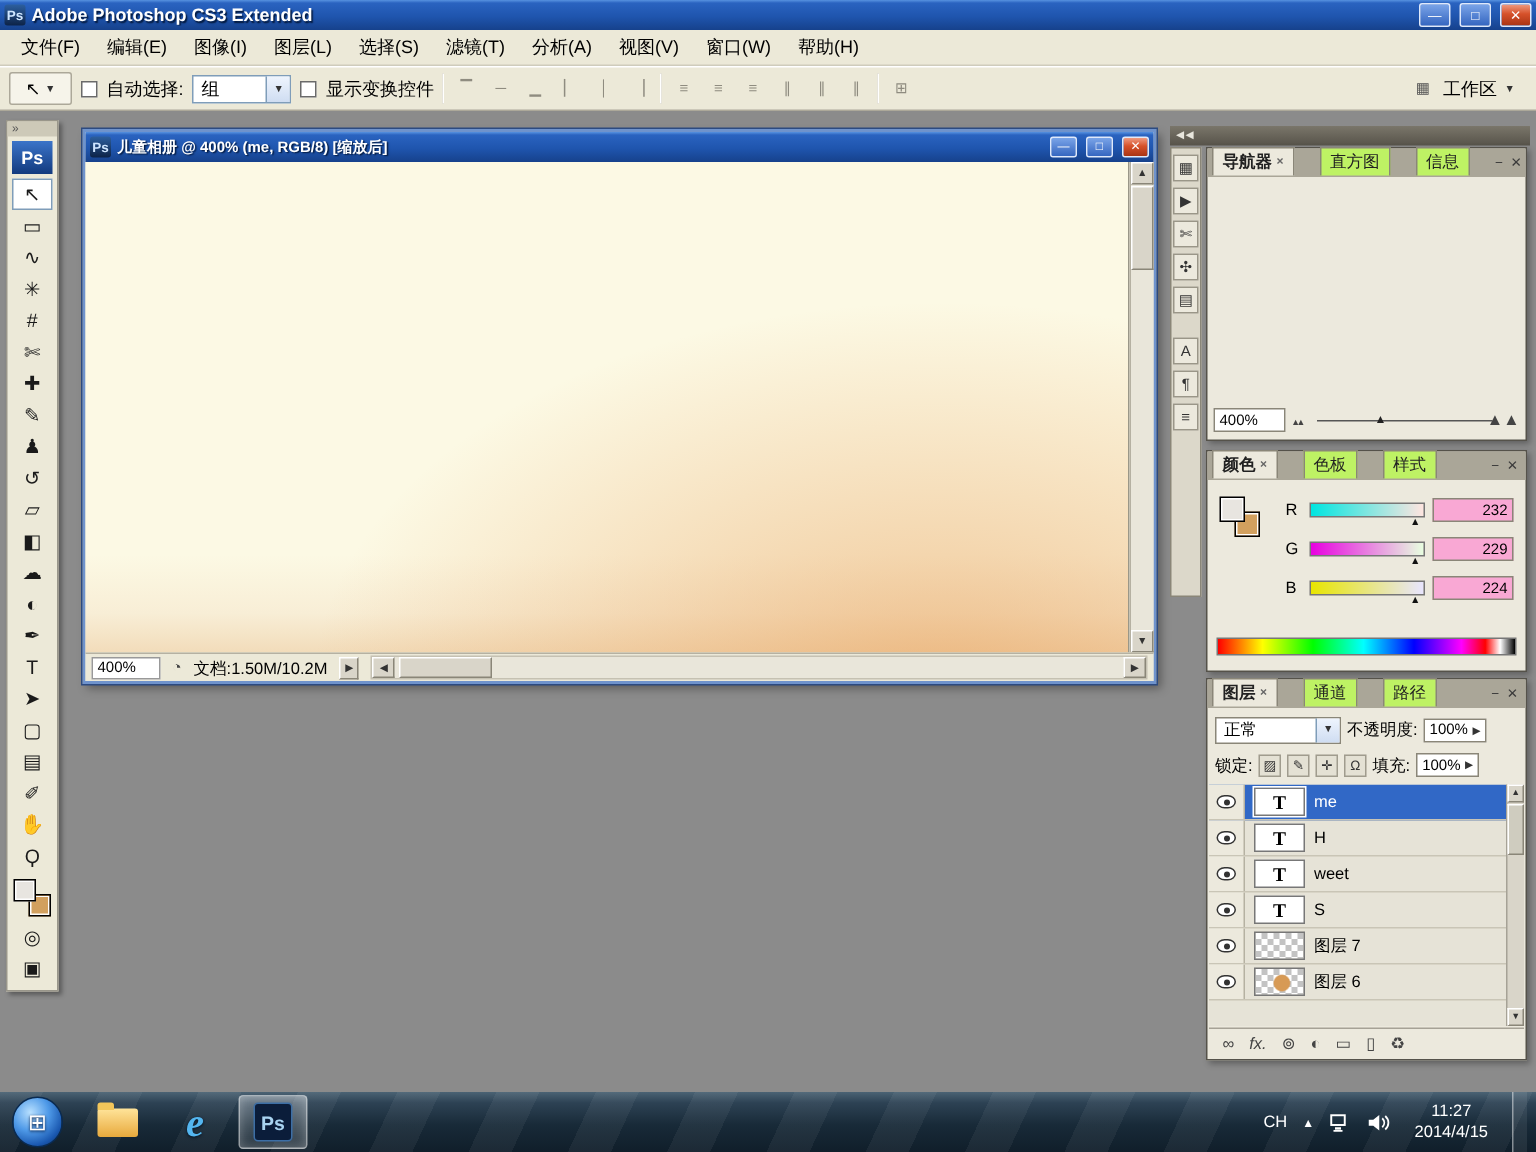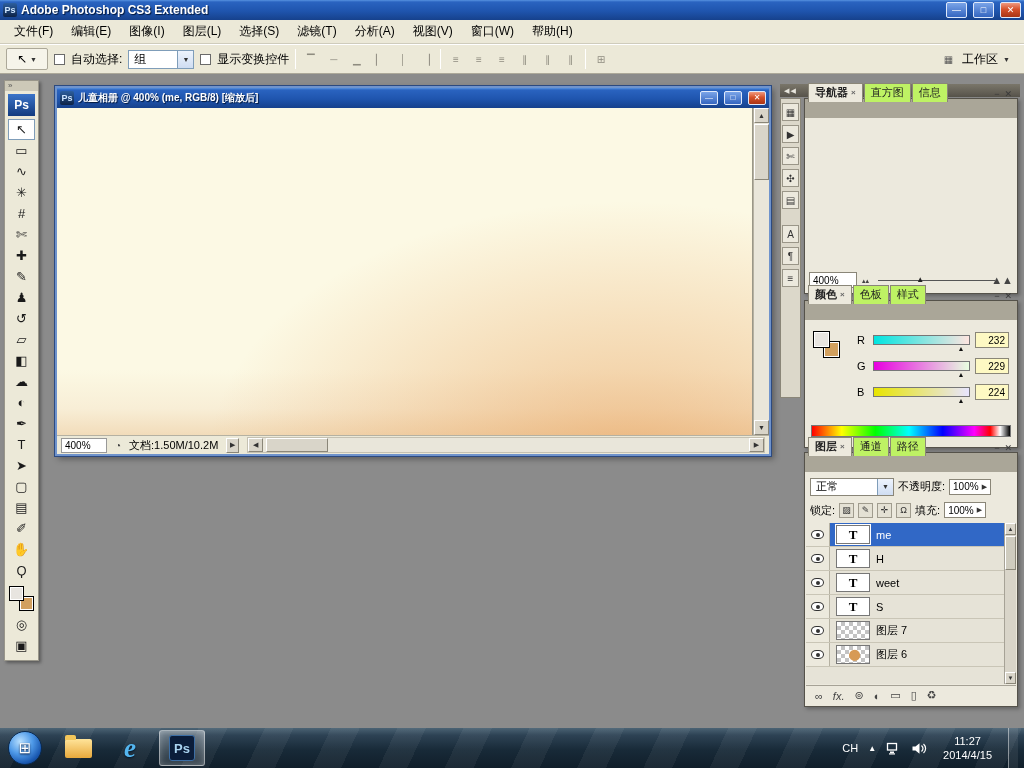--- a/index.html
+++ b/index.html
@@ -79,21 +79,21 @@
 .hthumb{position:absolute;left:18px;top:0;width:62px;height:14px;background:#d9d5c9;border:1px solid;border-color:#fff #8a8678 #8a8678 #fff}
 
 
 #dockheader{position:absolute;left:780px;top:84px;width:240px;height:13px;color:#e8e6dd;font-size:7px;
   line-height:13px;padding-left:4px;background:linear-gradient(#7a766a,#57534a);letter-spacing:1px}
 #dockstrip{position:absolute;left:780px;top:98px;width:21px;height:300px;background:#dcd8ca;border:1px solid #8a8678}
 .strip-icon{width:17px;height:18px;margin:4px auto 0;background:#ece9dd;border:1px solid #9a9688;
   display:flex;align-items:center;justify-content:center;font-size:10px;color:#333}
 .strip-gap{height:12px}
 .panel{position:absolute;left:804px;width:214px;background:#ece9dd;border:1px solid #55524a;box-shadow:2px 2px 4px rgba(0,0,0,.3)}
-.ptabs{height:19px;background:#aaa698;display:flex;align-items:flex-end;gap:1px;padding:2px 3px 16px}
+.ptabs{height:19px;background:#aaa698;display:flex;align-items:flex-end;gap:17px;padding:2px 3px 1px}
 .ptab{background:#bef264;border:1px solid #8a8678;border-bottom:none;padding:1px 6px 2px;font-size:11px;
   display:flex;gap:3px;align-items:center;color:#222;white-space:nowrap}
 .ptab.active{background:#ece9dd;font-weight:bold}
 .tab-close{font-size:8px;color:#666}
 .ptab-ctrls{margin-left:auto;display:flex;gap:5px;color:#3a3a3a;font-size:9px;padding:0 2px 3px 0}
 
 
 .nav-preview{position:absolute;left:3px;top:23px;right:3px;height:122px;background:#f9f2da;border:1px solid #8a8678;overflow:hidden}
 .np-photo{position:absolute;background:#fff;border:1px solid #c8c2ae;box-shadow:1px 1px 2px rgba(0,0,0,.25)}
 .np-photo .ph{position:absolute;inset:3px}
@@ -120,21 +120,21 @@
 
 
 .cp-sw{position:absolute;width:17px;height:17px;border:1px solid #000;box-shadow:inset 0 0 0 1px #fff}
 .cp-row{position:absolute;left:52px;right:8px;height:18px;display:flex;align-items:center;gap:5px}
 .cp-label{width:11px;font-size:11px}
 .cp-bar{flex:1;height:10px;border:1px solid #777;position:relative}
 .cp-bar.r{background:linear-gradient(90deg,#00e5e0,#ffe5e0)}
 .cp-bar.g{background:linear-gradient(90deg,#e800e0,#e8ffe0)}
 .cp-bar.b{background:linear-gradient(90deg,#e8e500,#e8e5ff)}
 .cp-thumb{position:absolute;left:88%;bottom:-8px;font-size:7px;color:#111}
-.cp-value{width:34px;height:16px;background:#fef9c3;border:1px solid #8a8678;font-size:10px;text-align:right;padding:0 3px}
+.cp-value{width:54px;height:16px;background:#f9a8d4;border:1px solid #8a8678;font-size:10px;text-align:right;padding:0 3px}
 .cp-spectrum{position:absolute;left:6px;right:6px;bottom:10px;height:12px;border:1px solid #777;
   background:linear-gradient(90deg,#f00 0%,#ff0 15%,#0f0 32%,#0ff 49%,#00f 66%,#f0f 82%,#f00 90%,#fff 95%,#000 100%)}
 
 
 .l-row1{position:absolute;left:5px;right:5px;top:23px;height:21px;display:flex;align-items:center;gap:4px;font-size:11px}
 .blend-select{width:84px;height:18px;background:#fff;border:1px solid #8a8678;display:flex;align-items:center;
   justify-content:space-between;padding-left:5px}
 .val-box{height:16px;background:#fff;border:1px solid #8a8678;display:flex;align-items:center;gap:3px;padding:0 3px;font-size:10px}
 .pop{font-size:7px;color:#333}
 .l-row2{position:absolute;left:5px;right:5px;top:47px;height:20px;display:flex;align-items:center;gap:4px;font-size:11px}

